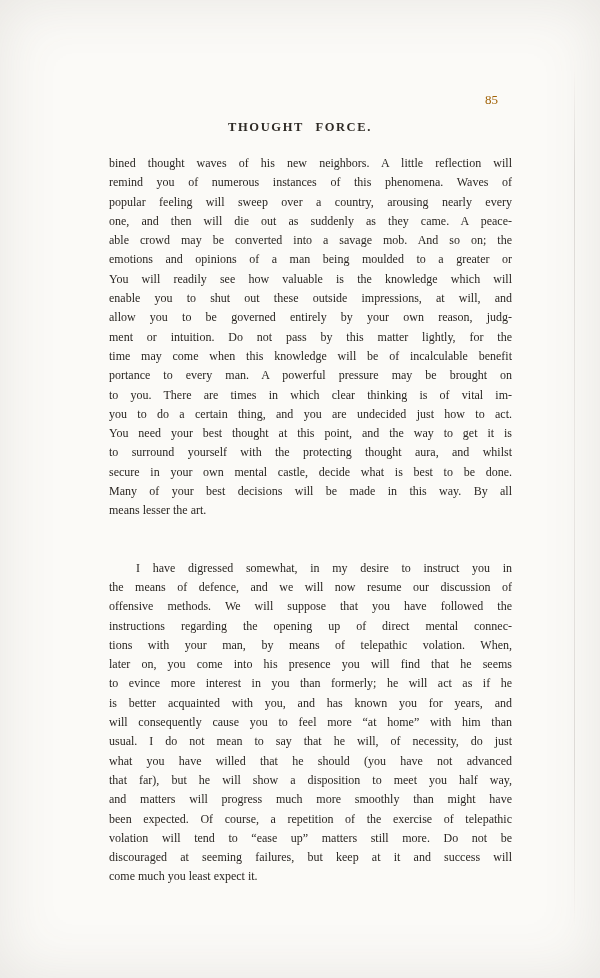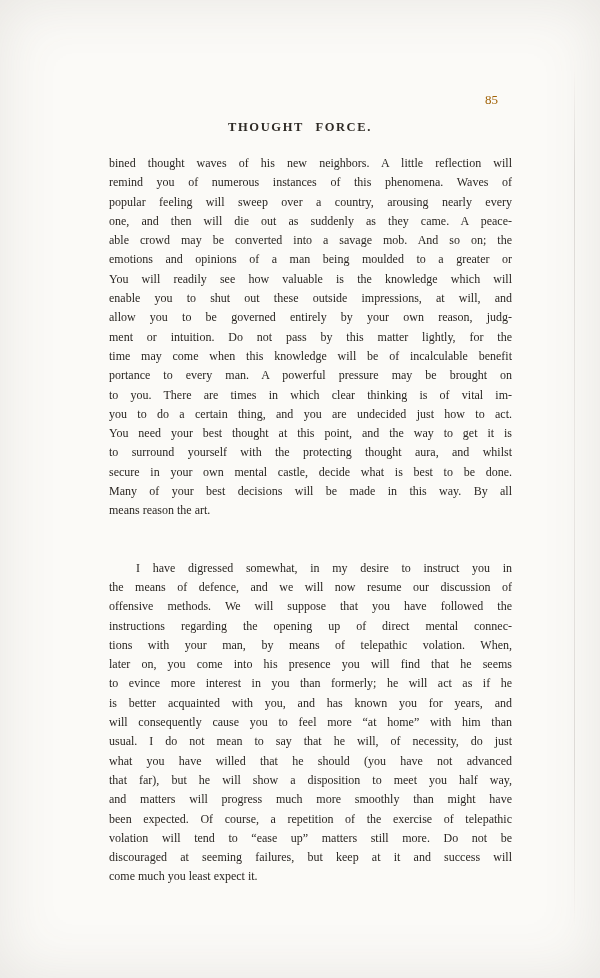--- a/index.html
+++ b/index.html
@@ -99,21 +99,21 @@
       <div class="line">allow you to be governed entirely by your own reason, judg-</div>
       <div class="line">ment or intuition.  Do not pass by this matter lightly, for the</div>
       <div class="line">time may come when this knowledge will be of incalculable benefit</div>
       <div class="line">portance to every man.  A powerful pressure may be brought on</div>
       <div class="line">to you.  There are times in which clear thinking is of vital im-</div>
       <div class="line">you to do a certain thing, and you are undecided just how to act.</div>
       <div class="line">You need your best thought at this point, and the way to get it is</div>
       <div class="line">to surround yourself with the protecting thought aura, and whilst</div>
       <div class="line">secure in your own mental castle, decide what is best to be done.</div>
       <div class="line">Many of your best decisions will be made in this way.  By all</div>
-      <div class="line last">means reason the art.</div>
+      <div class="line last">means lesser the art.</div>
       <div class="line indent">I have digressed somewhat, in my desire to instruct you in</div>
       <div class="line">the means of defence, and we will now resume our discussion of</div>
       <div class="line">offensive methods.  We will suppose that you have followed the</div>
       <div class="line">instructions regarding the opening up of direct mental connec-</div>
       <div class="line">tions with your man, by means of telepathic volation.  When,</div>
       <div class="line">later on, you come into his presence you will find that he seems</div>
       <div class="line">to evince more interest in you than formerly; he will act as if he</div>
       <div class="line">is better acquainted with you, and has known you for years, and</div>
       <div class="line">will consequently cause you to feel more “at home” with him than</div>
       <div class="line">usual.  I do not mean to say that he will, of necessity, do just</div>

